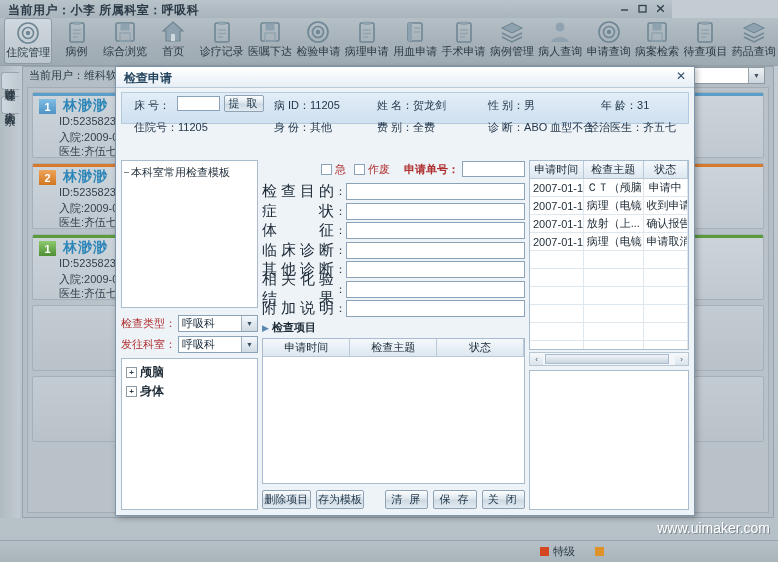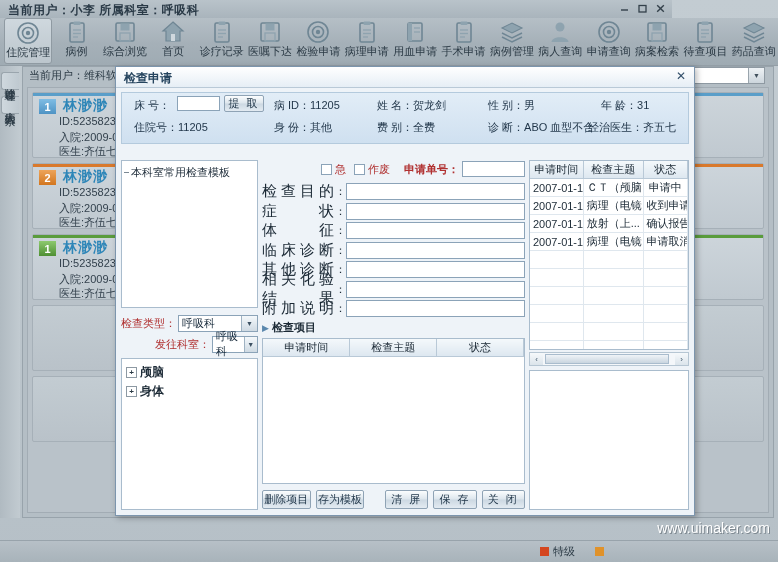--- a/index.html
+++ b/index.html
@@ -95,21 +95,21 @@
     background:#eef3f8;border:1px solid #7c95ad;box-shadow:2px 2px 6px rgba(0,0,0,.28);
     box-sizing:border-box;}
   .dlg-title{height:20px;background:linear-gradient(180deg,#ffffff 0%,#e6eef5 100%);
     border-bottom:1px solid #b9c9d7;position:relative;}
   .dlg-title span{position:absolute;left:8px;top:3px;font-size:12px;font-weight:bold;color:#26455f;}
   .dlg-close{position:absolute;right:6px;top:2px;width:14px;height:14px;cursor:pointer;
     display:flex;align-items:center;justify-content:center;color:#33506b;font-size:12px;font-weight:bold;}
   .dlg-body{position:absolute;left:0;top:20px;right:0;bottom:0;padding:5px;box-sizing:border-box;}
 
   
-  .phead{height:52px;background:linear-gradient(180deg,#e2edf7 0%,#cfe0f0 100%);
+  .phead{height:32px;background:linear-gradient(180deg,#e2edf7 0%,#cfe0f0 100%);
     border:1px solid #b4cadd;box-sizing:border-box;position:relative;}
   .phead .row{position:absolute;left:0;right:0;height:21px;}
   .phead .row1{top:2px;} .phead .row2{top:24px;}
   .fld{position:absolute;font-size:11px;color:#1e3347;white-space:nowrap;}
   .bedinput{position:absolute;left:55px;top:1px;width:43px;height:15px;background:#fff;
     border:1px solid #8ba3b8;box-sizing:border-box;}
   .btn{background:linear-gradient(180deg,#fbfdfe 0%,#dde6ed 48%,#ccd8e2 52%,#e3ebf2 100%);
     border:1px solid #8fa3b5;border-radius:2px;font-size:11px;color:#1f3548;
     display:inline-flex;align-items:center;justify-content:center;cursor:pointer;
     font-family:"Liberation Sans",sans-serif;box-sizing:border-box;}
@@ -120,21 +120,21 @@
   .colL{position:absolute;left:0;top:0;width:137px;bottom:0;}
   .colM{position:absolute;left:141px;top:0;width:263px;bottom:0;}
   .colR{position:absolute;left:408px;top:0;right:0;bottom:0;}
 
   .tplbox{position:absolute;left:0;top:0;right:0;height:148px;background:#fff;
     border:1px solid #a9bccd;box-sizing:border-box;padding:4px 3px;}
   .tplitem{font-size:11px;color:#22303d;padding-left:6px;position:relative;}
   .tplitem:before{content:"";position:absolute;left:-1px;top:7px;width:5px;height:1px;background:#7b8994;}
 
   .selrow{position:absolute;left:0;right:0;height:18px;display:flex;align-items:center;}
-  .selrow.r1{top:154px;} .selrow.r2{top:175px;margin-left:34px;}
+  .selrow.r1{top:154px;} .selrow.r2{top:175px;}
   .sellbl{font-size:11px;color:#b03030;white-space:nowrap;}
   .selbox{margin-left:2px;flex:1;height:17px;background:#fff;border:1px solid #8ba3b8;
     box-sizing:border-box;display:flex;align-items:center;padding-left:3px;font-size:11px;color:#16293a;}
   .selbox .ar{margin-left:auto;width:15px;height:15px;
     background:linear-gradient(180deg,#f4f8fb,#cfdae3);border-left:1px solid #9fb2c2;
     display:flex;align-items:center;justify-content:center;font-size:7px;color:#3c5062;}
 
   .treebox{position:absolute;left:0;top:198px;right:0;bottom:0;background:#fff;
     border:1px solid #a9bccd;box-sizing:border-box;padding:5px 4px;}
   .tnode{font-size:12px;color:#1b2935;display:flex;align-items:center;gap:3px;

